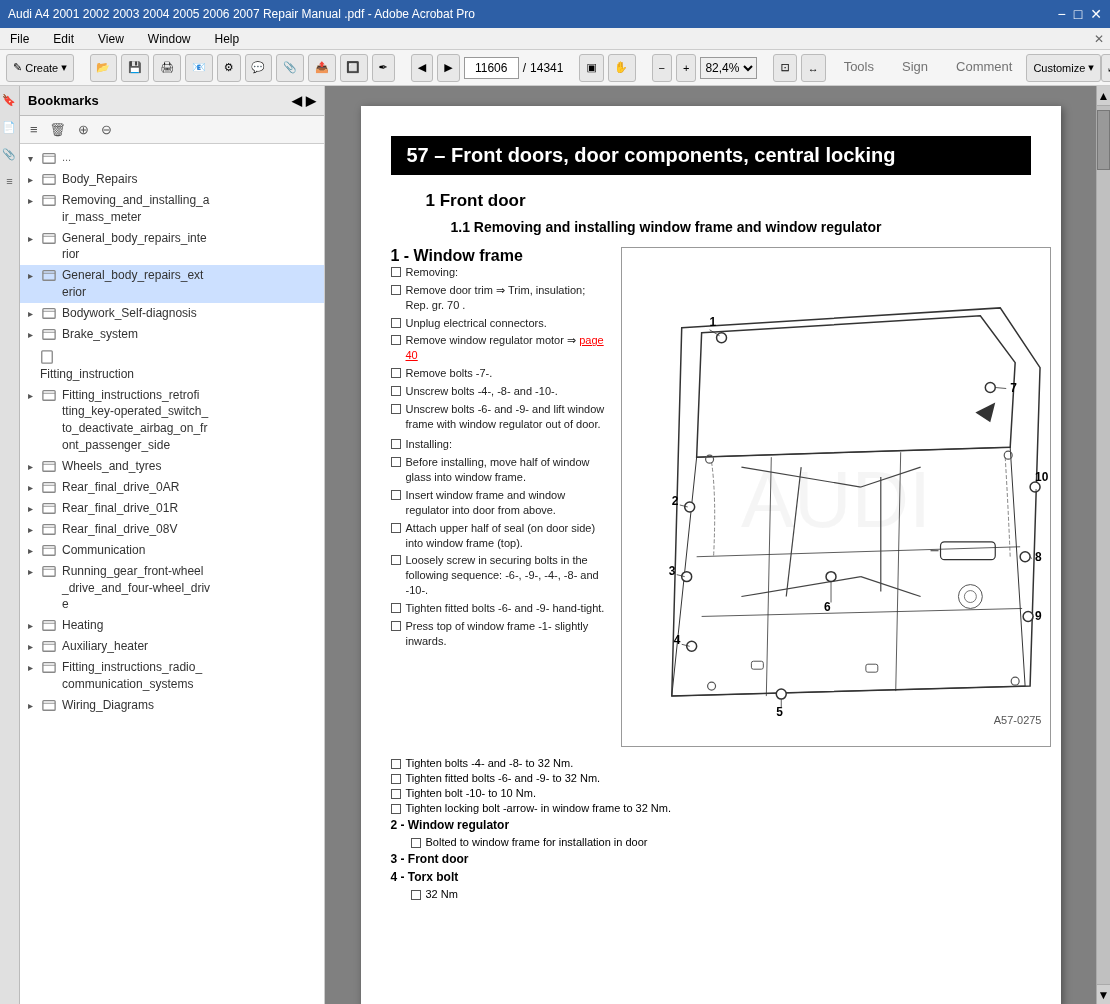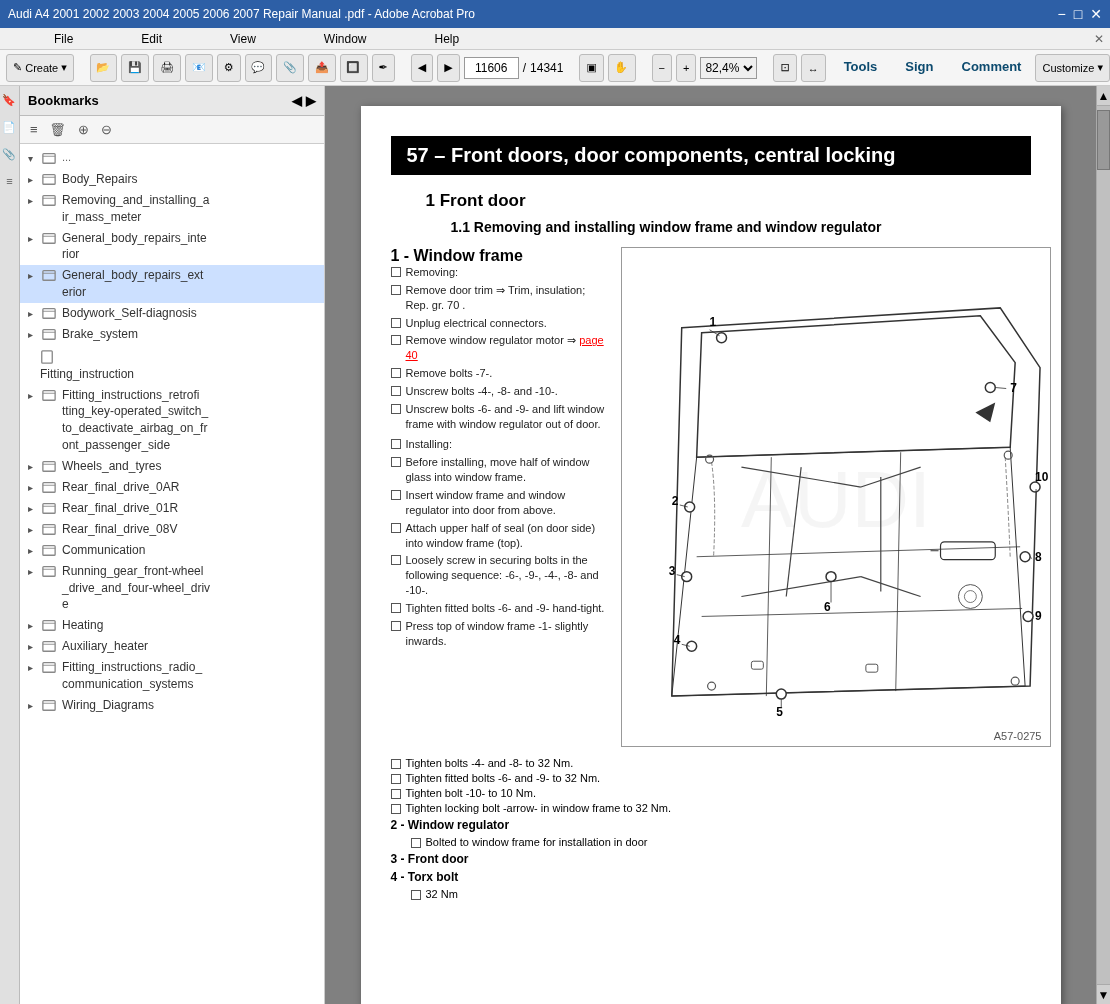--- a/index.html
+++ b/index.html
@@ -23,21 +23,21 @@
     #menu-bar {
       background: #f0f0f0;
       height: 22px;
       display: flex;
       align-items: center;
       padding: 0 6px;
       gap: 16px;
       border-bottom: 1px solid #ccc;
       font-size: 12px;
     }
-    .menu-item { cursor: pointer; padding: 2px 4px; margin-left: 44px; }
+    .menu-item { cursor: pointer; padding: 2px 4px; }
 
     
     #toolbar {
       background: #f5f5f5;
       height: 36px;
       display: flex;
       align-items: center;
       padding: 0 6px;
       gap: 4px;
       border-bottom: 1px solid #ccc;
@@ -67,22 +67,22 @@
       border: 1px solid #999;
       font-size: 12px;
     }
     #nav-right-tools { margin-left: auto; display: flex; gap: 0; }
     .nav-tool-btn {
       padding: 4px 14px;
       background: #f5f5f5;
       border: none;
       cursor: pointer;
       font-size: 13px;
-      font-weight: bold;
-      color: #0c4a6e;
+      font-weight: normal;
+      color: #737373;
       border-bottom: 2px solid transparent;
       text-align: right;
     }
 
     
     #main-layout {
       display: flex;
       height: calc(1004px - 28px - 22px - 36px);
     }
 
@@ -208,21 +208,21 @@
     .diagram-container {
       border: 1px solid #999;
       background: white;
       position: relative;
       width: 430px;
       height: 500px;
       overflow: hidden;
     }
     .diagram-label {
       position: absolute;
-      bottom: 4px;
+      bottom: 20px;
       right: 8px;
       font-size: 11px;
       color: #555;
     }
 
     
     .below-diagram { margin-top: 10px; font-size: 11px; }
     .bullet-item { display: flex; align-items: flex-start; margin-bottom: 3px; }
     .bullet-box { width: 10px; height: 10px; border: 1px solid #555; flex-shrink: 0; margin-right: 5px; margin-top: 2px; }
 

